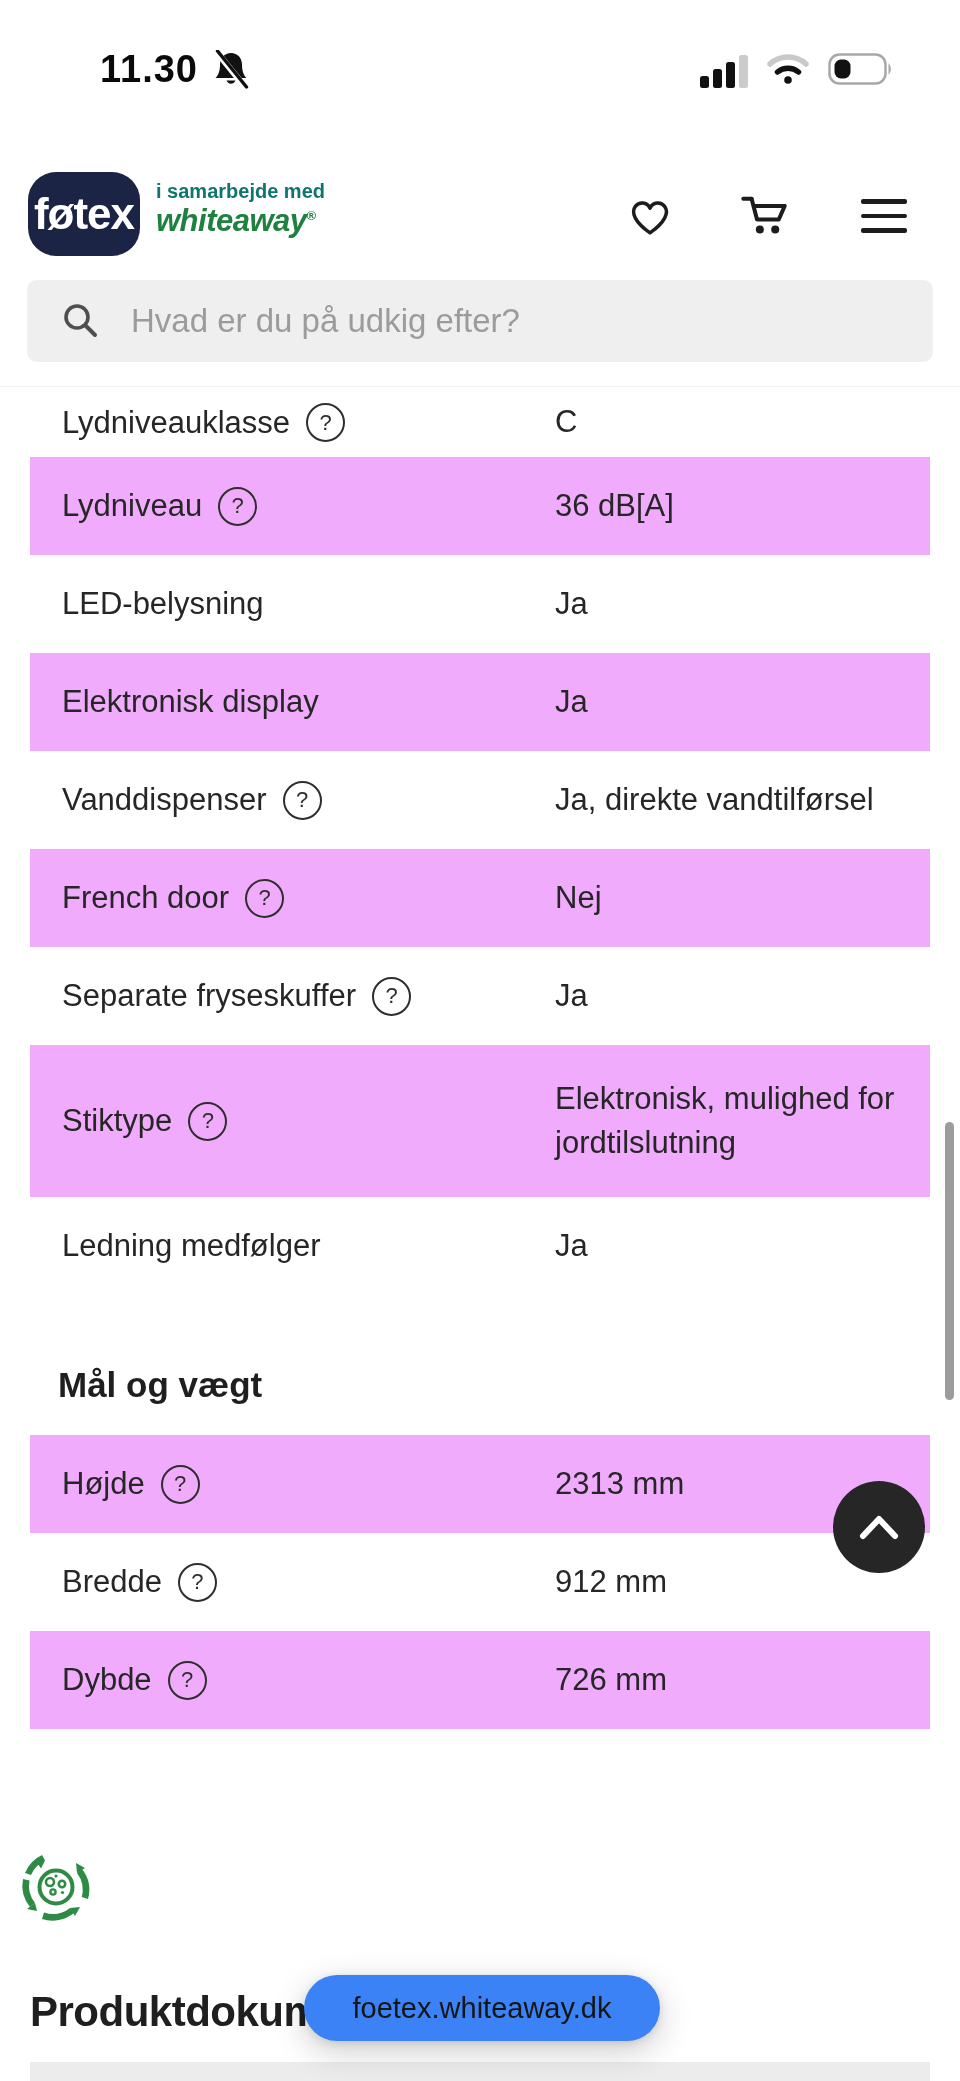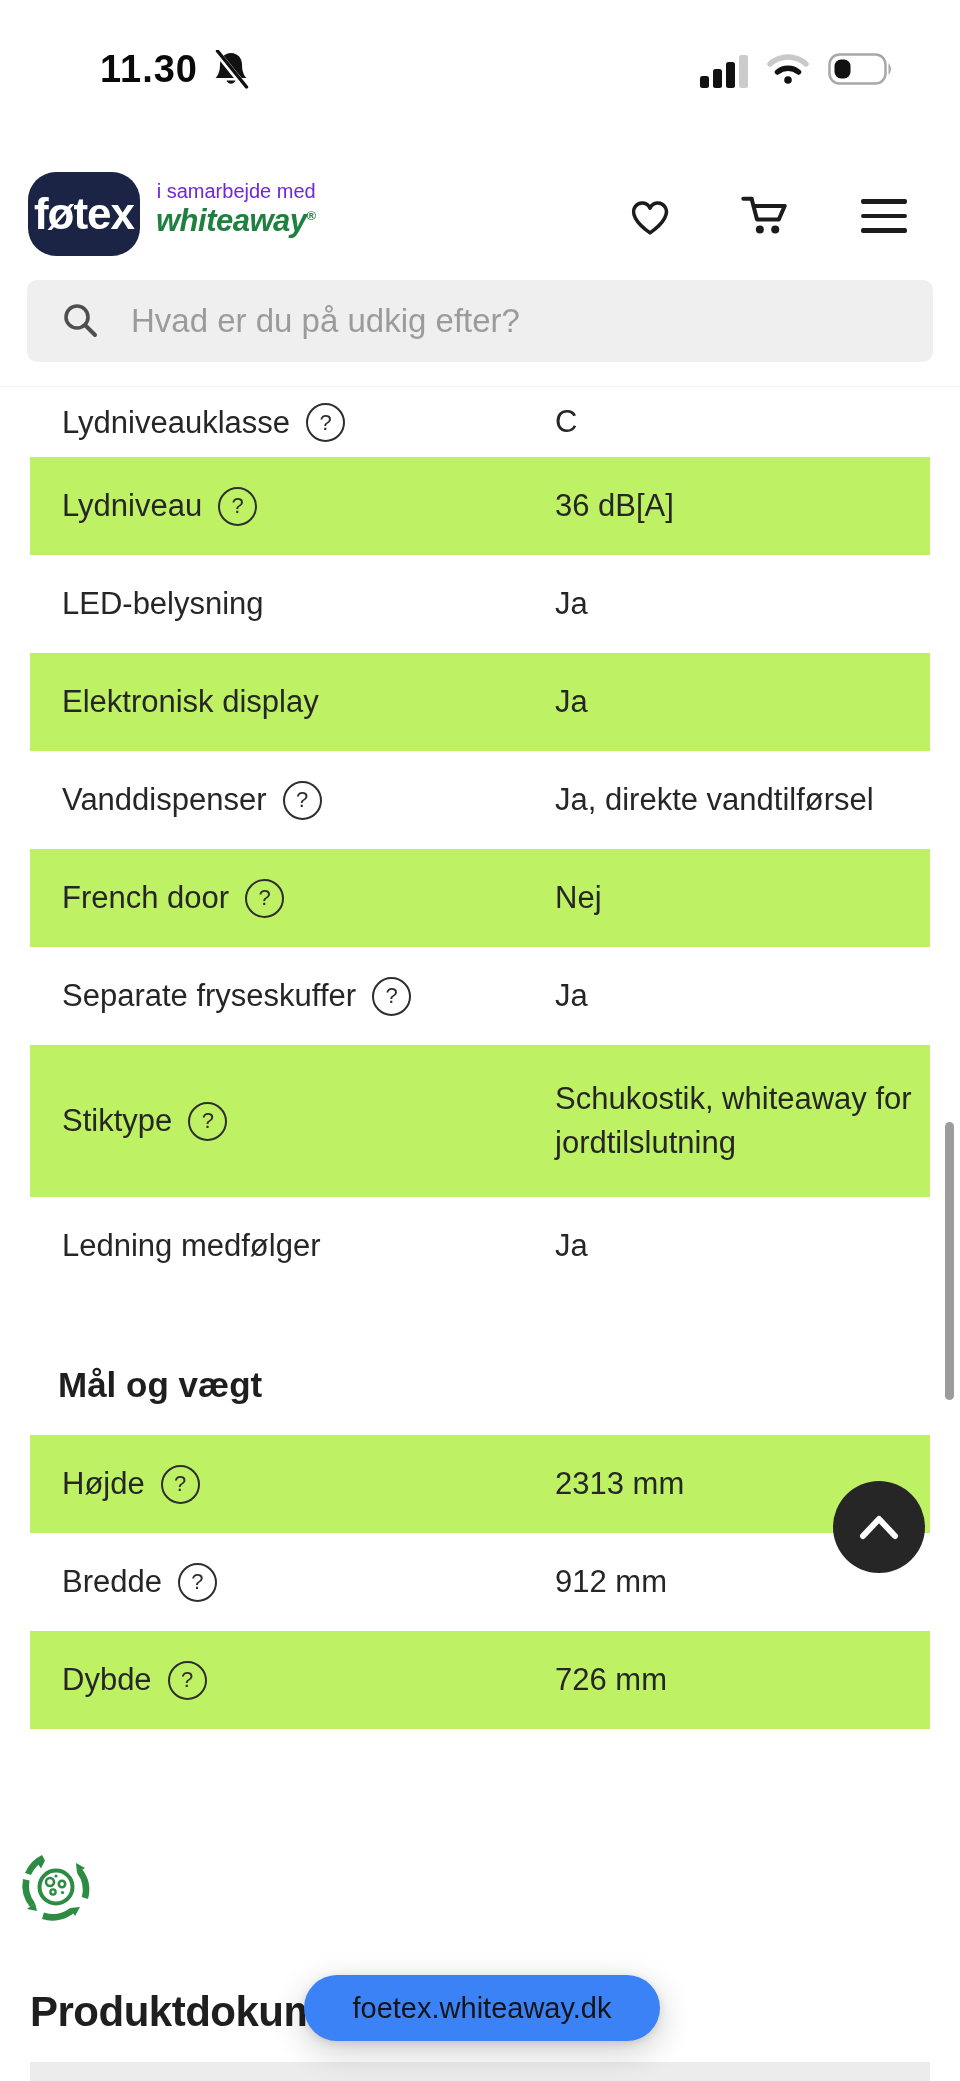--- a/index.html
+++ b/index.html
@@ -19,41 +19,41 @@
   .sigbars i:nth-child(3){height:26px;}
   .sigbars i:nth-child(4){height:33px;background:#cbcbcb;}
   
   .header{position:absolute;left:0;top:140px;width:960px;height:246px;border-bottom:1px solid rgba(0,0,0,0.05);}
   .logo-box{
     position:absolute;left:28px;top:32px;width:112px;height:84px;background:#1b2444;border-radius:28px;
     display:flex;align-items:center;justify-content:center;
   }
   .logo-box span{color:#fff;font-size:44px;font-weight:700;letter-spacing:-1px;}
   .partner{position:absolute;left:156px;top:40px;line-height:1.15;}
-  .partner .l1{font-size:20px;font-weight:400;color:#6d28d9;text-align:right;}
+  .partner .l1{font-size:20px;font-weight:700;color:#0f766e;}
   .partner .l2{font-size:31px;font-weight:700;font-style:italic;color:#1f8140;letter-spacing:-0.5px;}
   .partner .mark{font-size:13px;vertical-align:super;font-style:normal;}
   .hicon{position:absolute;top:50px;width:56px;height:52px;display:flex;align-items:center;justify-content:center;cursor:pointer;}
   .hicon.heart{left:622px;}
   .hicon.cart{left:736px;}
   .hicon.burger{left:856px;}
   .burger-lines{display:flex;flex-direction:column;gap:10px;}
   .burger-lines i{display:block;width:46px;height:4.5px;background:#1c1c1c;border-radius:2px;}
   
   .searchwrap{position:absolute;left:27px;top:280px;width:906px;height:82px;background:#efefef;border-radius:10px;display:flex;align-items:center;}
   .searchwrap svg{margin-left:32px;flex:none;}
   .searchwrap input{
     flex:1;border:none;outline:none;background:transparent;margin-left:26px;margin-right:20px;
     font-family:"Liberation Sans",sans-serif;font-size:33px;font-weight:300;color:#0f172a;
   }
   .searchwrap input::placeholder{color:#9b9b9b;opacity:1;}
   
   .content{position:absolute;left:30px;top:388px;width:900px;}
   .spec-row{display:flex;align-items:center;min-height:98px;background:#fff;}
-  .spec-row.shaded{background:#bef264;}
+  .spec-row.shaded{background:#f0abfc;}
   #spec-rows .spec-row:first-child{min-height:69px;}
   #spec-rows .spec-row:nth-child(8){min-height:152px;}
   .label-cell{flex:0 0 525px;display:flex;align-items:center;padding-left:32px;box-sizing:border-box;}
   .row-label{font-size:31px;color:#262626;}
   .help{
     margin-left:16px;width:35px;height:35px;border:2.5px solid #2e2e2e;border-radius:50%;
     display:inline-flex;align-items:center;justify-content:center;flex:none;cursor:pointer;
   }
   .help .q{font-size:22px;font-weight:400;color:#2e2e2e;line-height:1;}
   .value-cell{flex:1;padding-right:12px;}
@@ -236,21 +236,21 @@
     </div>
 
     <div class="spec-row shaded">
       <div class="label-cell">
         <span class="row-label">Stiktype</span>
         <span class="help">
               <span class="q">?</span>
             </span>
       </div>
       <div class="value-cell">
-            <span class="row-value">Schukostik, whiteaway for jordtilslutning</span>
+            <span class="row-value">Elektronisk, mulighed for jordtilslutning</span>
           </div>
     </div>
 
     <div class="spec-row">
       <div class="label-cell">
         <span class="row-label">Ledning medfølger</span>
 
       </div>
       <div class="value-cell">
             <span class="row-value">Ja</span>

